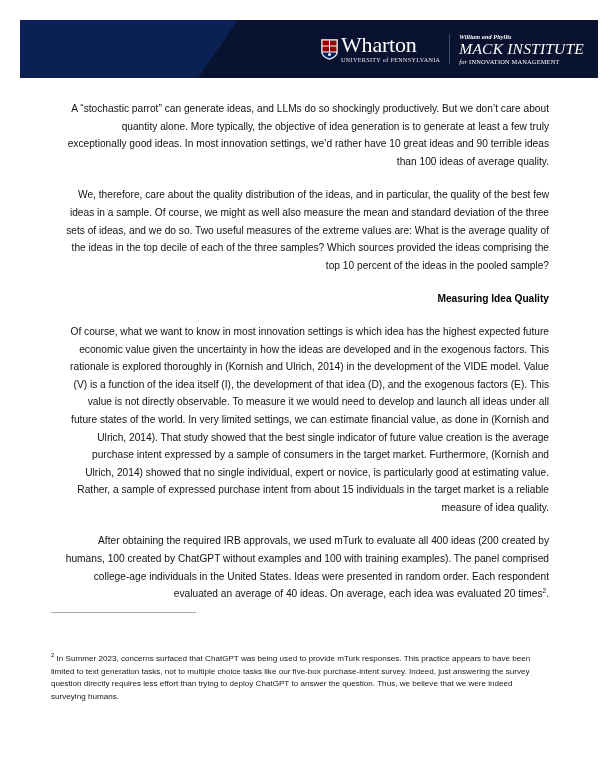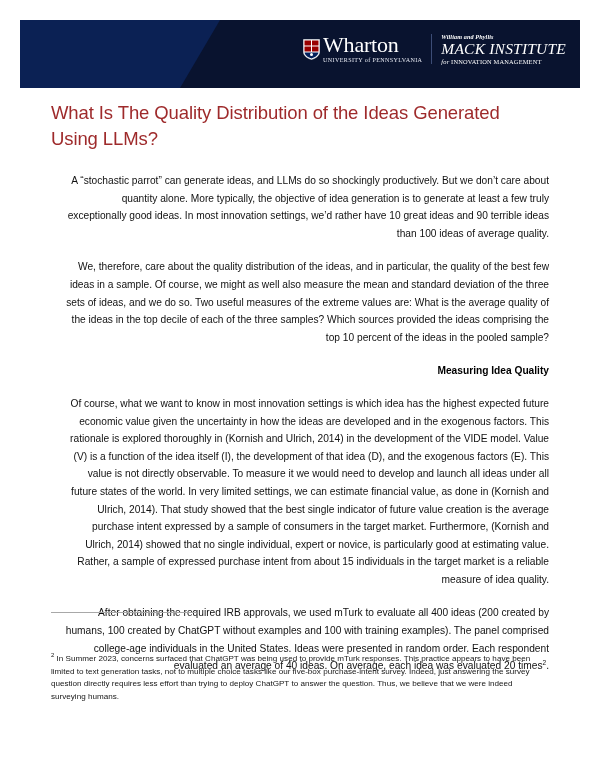--- a/index.html
+++ b/index.html
@@ -15,23 +15,24 @@
     color: #000000;
     overflow: hidden;
   }
 
   
   .banner {
     position: absolute;
     left: 20px;
     top: 20px;
     width: 560px;
-    height: 68px;
+    height: 58px;
     background: #0b2154;
     overflow: hidden;
+    padding-left: 18px;
   }
   .banner-dark {
     position: absolute;
     right: 0;
     top: 0;
     width: 400px;
     height: 100%;
     background: #09132f;
     clip-path: polygon(10% 0, 100% 0, 100% 100%, 0% 100%);
   }
@@ -207,21 +208,20 @@
       <div class="mack-top">William and Phyllis</div>
       <div class="mack-main">MACK INSTITUTE</div>
       <div class="mack-bottom"><span class="ital">for</span> <span>INNOVATION MANAGEMENT</span></div>
     </div>
 
   </div>
 </div>
 
 <div class="page">
 
-  <h1 class="doc-title">What Is The Quality Distribution of the Ideas Generated Using LLMs?</h1>
 
   <p class="body-para">A “stochastic parrot” can generate ideas, and LLMs do so shockingly productively. But we don’t care about quantity alone. More typically, the objective of idea generation is to generate at least a few truly exceptionally good ideas. In most innovation settings, we’d rather have 10 great ideas and 90 terrible ideas than 100 ideas of average quality.</p>
 
   <p class="body-para">We, therefore, care about the quality distribution of the ideas, and in particular, the quality of the best few ideas in a sample. Of course, we might as well also measure the mean and standard deviation of the three sets of ideas, and we do so. Two useful measures of the extreme values are: What is the average quality of the ideas in the top decile of each of the three samples? Which sources provided the ideas comprising the top 10 percent of the ideas in the pooled sample?</p>
 
   <h2 class="sub-head">Measuring Idea Quality</h2>
 
   <p class="body-para"><span>Of course, what we want to know in most innovation settings is which idea has the highest expected future economic value given the uncertainty in how the ideas are developed and in the exogenous factors. This rationale is explored thoroughly in (Kornish and Ulrich, 2014) in the development of the </span><span class="ital">VIDE model</span><span>. Value (V) is a function of the idea itself (I), the development of that idea (D), and the exogenous factors (E). This value is not directly observable. To measure it we would need to develop and launch all ideas under all future states of the world. In very limited settings, we can estimate financial value, as done in (Kornish and Ulrich, 2014). That study showed that the best single indicator of future value creation is the </span><span class="ital">average purchase intent expressed by a sample of consumers in the target market</span><span>. Furthermore, (Kornish and Ulrich, 2014) showed that no single individual, expert or novice, is particularly good at estimating value. Rather, a sample of expressed purchase intent from about 15 individuals in the target market is a reliable measure of idea quality.</span></p>
 
   <p class="body-para"><span>After obtaining the required IRB approvals, we used mTurk to evaluate all 400 ideas (200 created by humans, 100 created by ChatGPT without examples and 100 with training examples). The panel comprised college-age individuals in the United States. Ideas were presented in random order. Each respondent evaluated an average of 40 ideas. On average, each idea was evaluated 20 times</span><sup class="fn-ref">2</sup><span>.</span></p>

